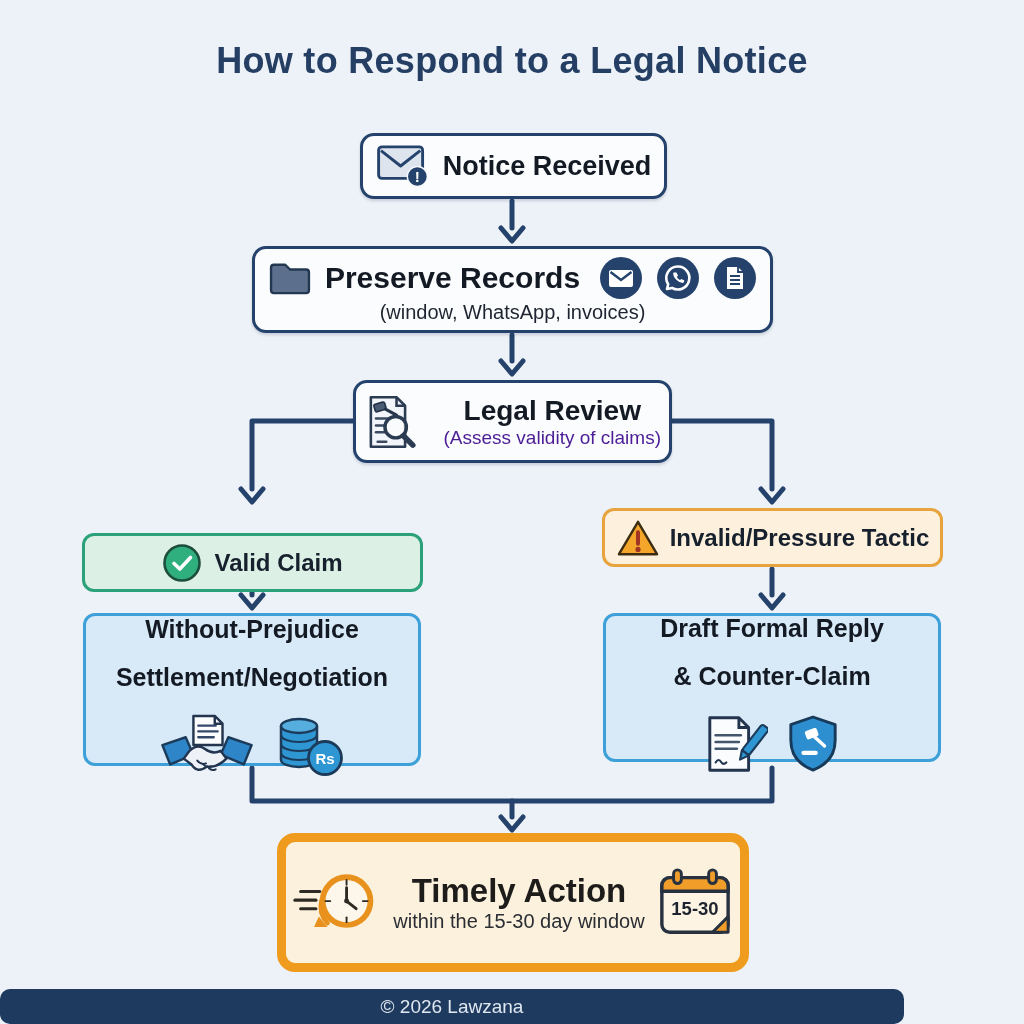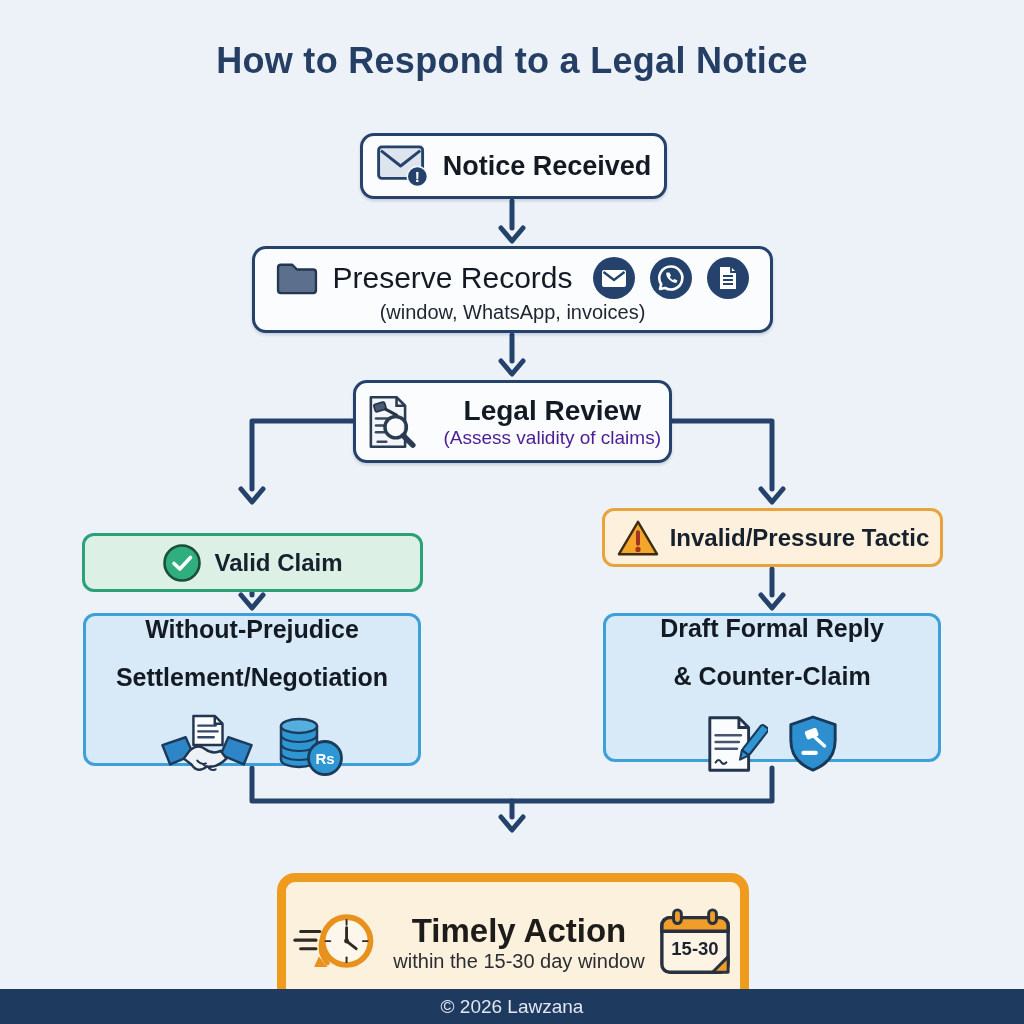--- a/index.html
+++ b/index.html
@@ -12,21 +12,21 @@
 
   .node { position:absolute; box-sizing:border-box; display:flex; align-items:center; justify-content:center; }
   .white-node { background:#fafcfe; border:3.5px solid #24426b; border-radius:14px;
                 box-shadow:0 2px 3px rgba(25,45,75,.18); }
 
   .notice { left:360px; top:133px; width:307px; height:66px; gap:13px; }
   .notice .label { font-size:27px; font-weight:bold; color:#141a24; white-space:nowrap; }
 
   .preserve { left:252px; top:246px; width:521px; height:87px; flex-direction:column; gap:1px; }
   .preserve-row { display:flex; align-items:center; gap:13px; }
-  .preserve .label { font-size:30px; font-weight:normal; color:#141a24; white-space:nowrap; margin-right:6px; }
+  .preserve .label { font-size:30px; font-weight:bold; color:#141a24; white-space:nowrap; margin-right:6px; }
   .circle-icons { display:flex; gap:13px; align-items:center; }
   .preserve .subtitle { font-size:20px; color:#1e2530; }
 
   .review { left:353px; top:380px; width:319px; height:83px; gap:23px; padding:0 8px; }
   .review-text { display:flex; flex-direction:column; align-items:center; flex:1; }
   .review .label { font-size:28px; font-weight:bold; color:#141a24; }
   .review .subtitle { font-size:19px; color:#4c1d95; white-space:nowrap; }
 
   .valid { left:82px; top:508px; width:341px; height:59px; gap:12px;
            background:#dcf0e5; border:3.5px solid #2aa179; border-radius:12px;margin-top:25px; }
@@ -34,28 +34,28 @@
              background:#fdf1dd; border:3.5px solid #e7a43e; border-radius:12px; }
   .valid .label, .invalid .label { font-size:24px; font-weight:bold; color:#17212e; white-space:nowrap; }
 
   .bluebox { background:#d8eaf7; border:3.5px solid #3da0d9; border-radius:12px;
              flex-direction:column; gap:18px; padding-top:12px; }
   .settlement { left:83px; top:613px; width:338px; height:153px; }
   .draft { left:603px; top:613px; width:338px; height:149px; }
   .bluebox .line { font-size:25px; font-weight:bold; color:#141a24; line-height:1.22; text-align:center; }
   .icon-row { display:flex; align-items:flex-end; gap:18px; margin-top:3px; }
 
-  .timely { left:277px; top:873px; width:472px; height:139px; gap:12px;
+  .timely { left:277px; top:833px; width:472px; height:139px; gap:12px;
             background:#fbf1dd; border:9px solid #ef9c1e; border-radius:18px; }
   .timely-text { display:flex; flex-direction:column; align-items:center; }
   .timely .label { font-size:33px; font-weight:bold; color:#1d1c1a; white-space:nowrap; }
   .timely .subtitle { font-size:20px; color:#2a2d33; white-space:nowrap; }
 
-  .footer { position:absolute; left:0; top:989px; width:1024px; height:35px;
-            background:#1e3a5e; display:flex; align-items:center; justify-content:center; }
+  .footer { position:absolute; left:0; top:989px; width:904px; height:35px;
+            background:#1e3a5e; display:flex; align-items:center; justify-content:center;border-radius:10px; }
   .footer .copyright { color:#dfe7f1; font-size:19px; }
 
   svg text { font-family:"Liberation Sans",sans-serif; }
 </style>
 </head>
 <body>
 
 <div class="canvas">
 
   <h1 class="title">How to Respond to a Legal Notice</h1>

